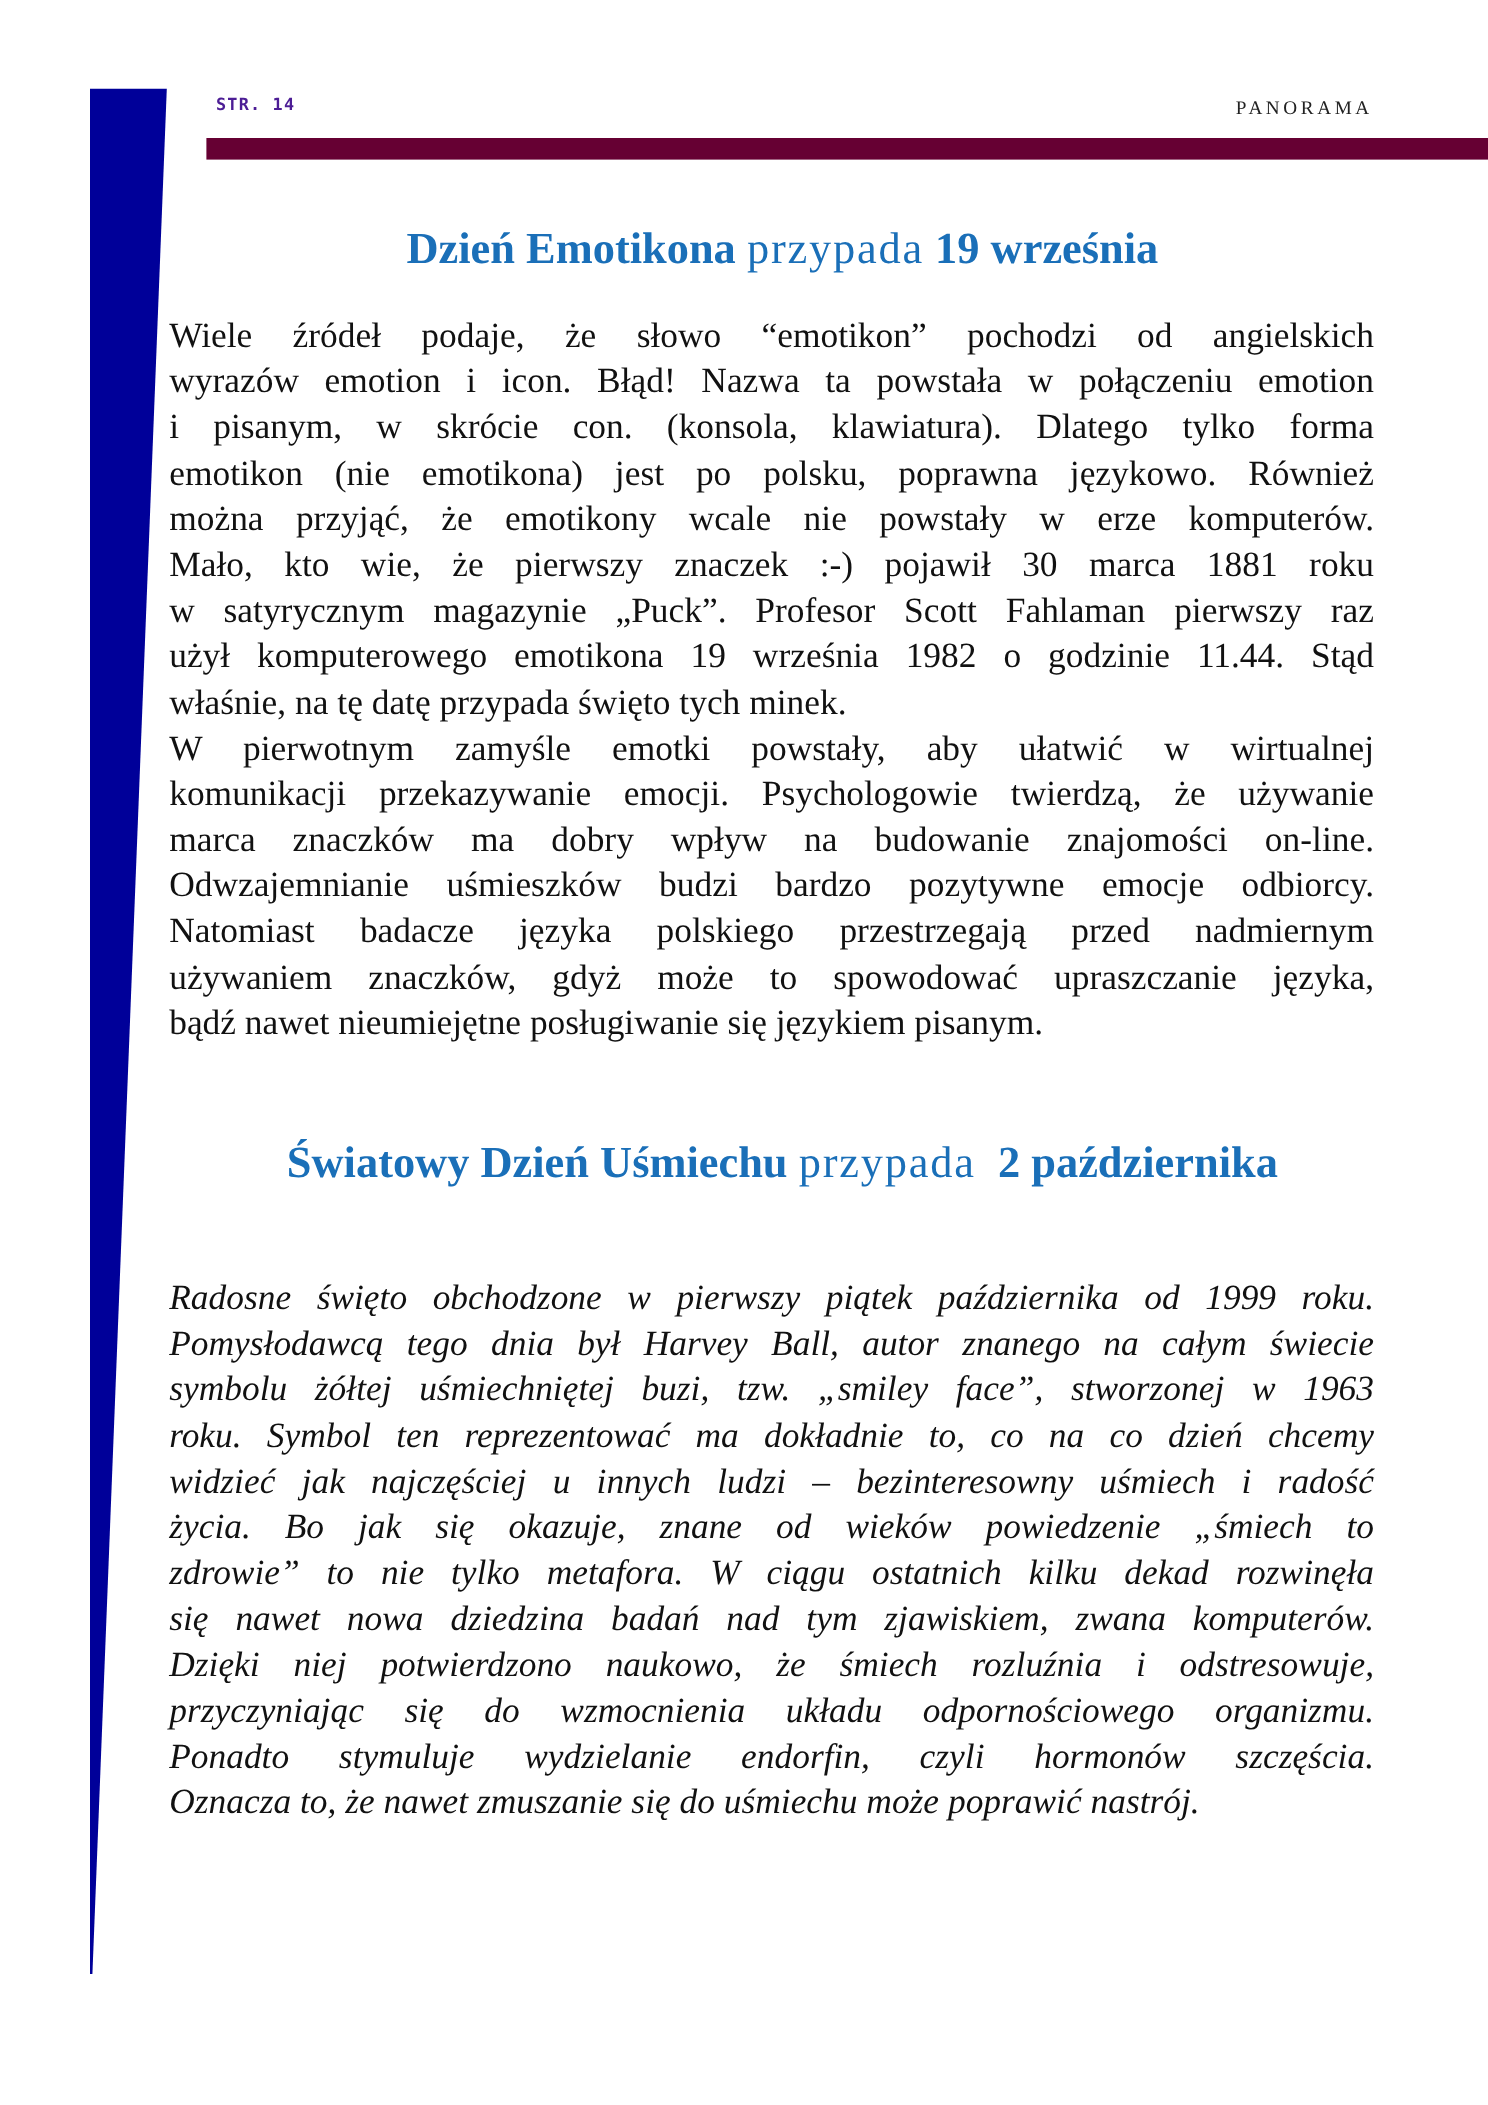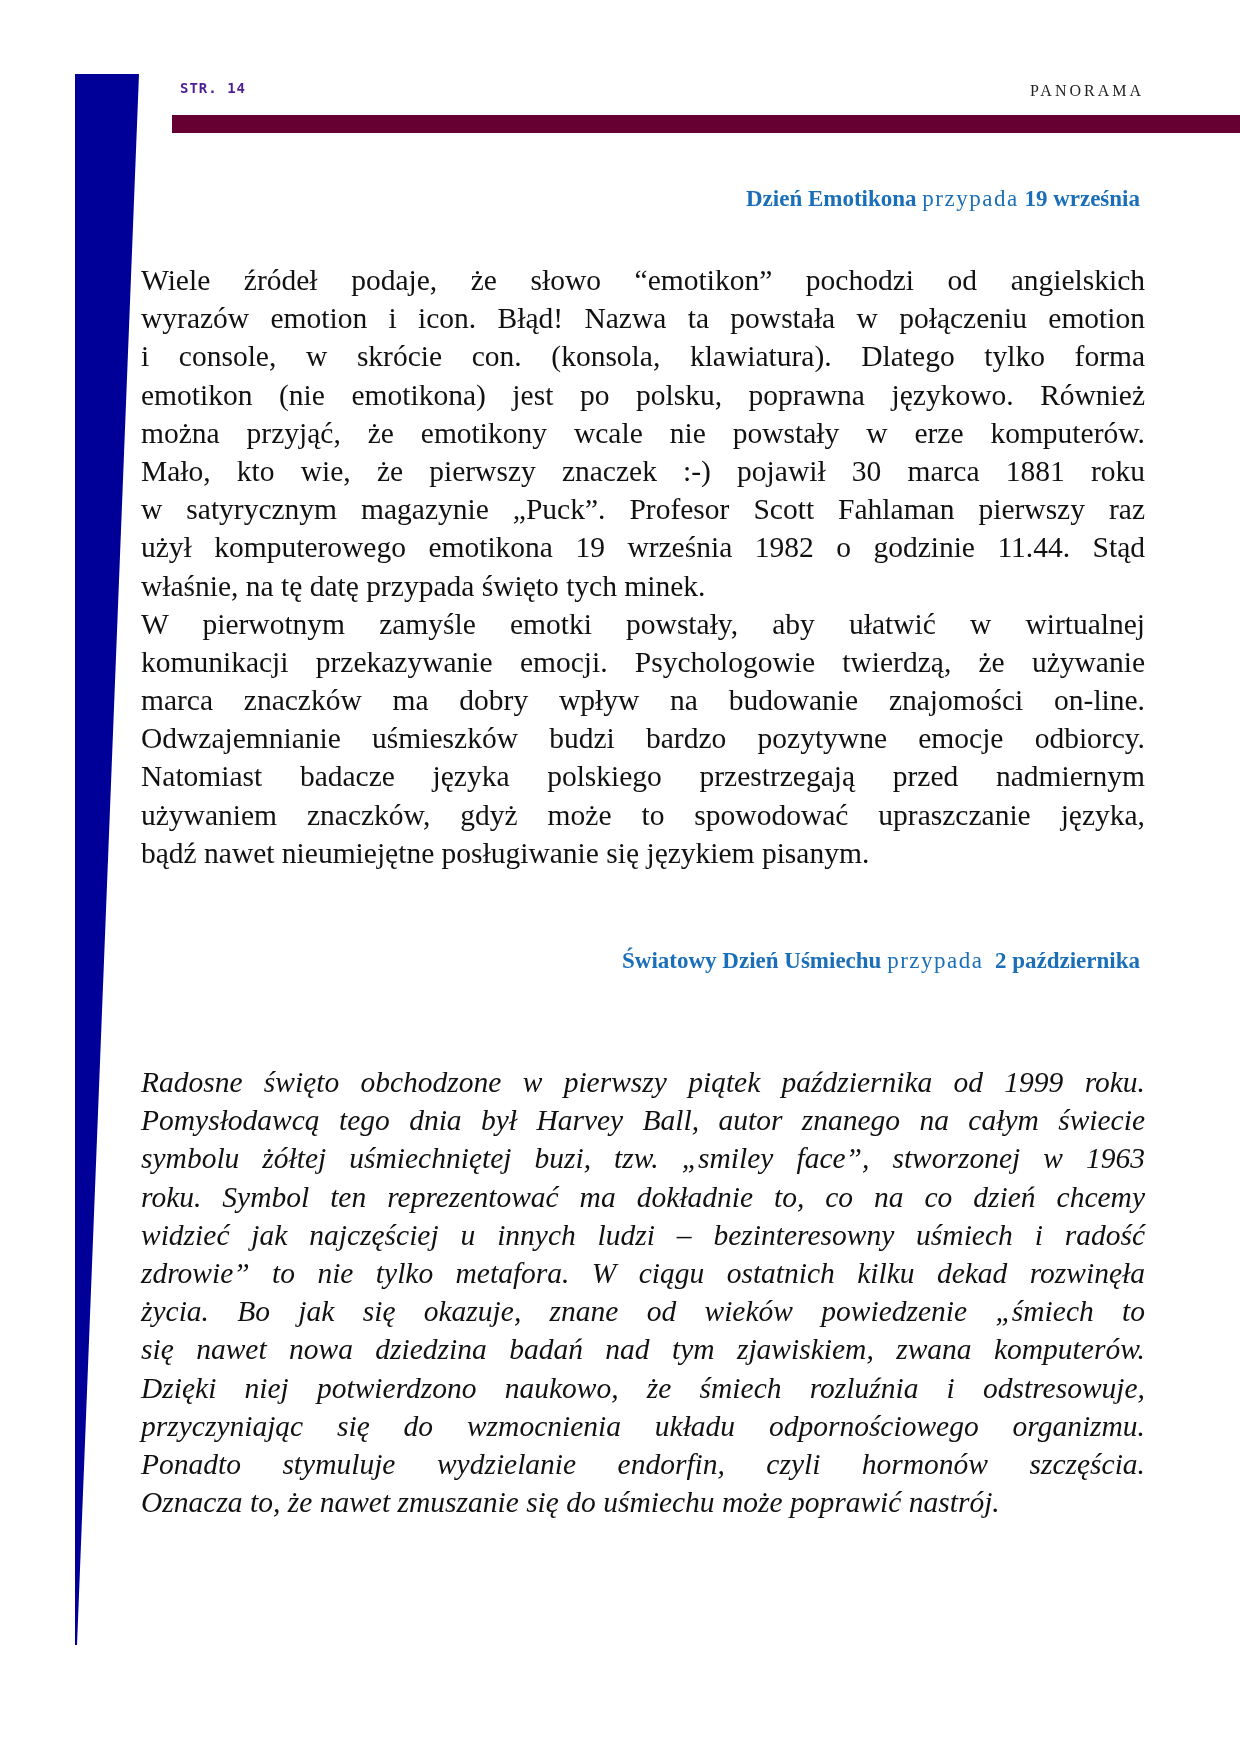--- a/index.html
+++ b/index.html
@@ -45,25 +45,25 @@
     .header-rule {
       position: absolute;
       left: 172px;
       top: 115px;
       width: 1068px;
       height: 18px;
       background: #660033;
     }
     .section-heading {
       position: absolute;
-      left: 140px;
+      left: 152px;
       width: 1000px;
-      text-align: right;
+      text-align: center;
       font-family: "Liberation Serif", serif;
-      font-size: 23px;
+      font-size: 37px;
       color: #1a6fb8;
       white-space: nowrap;
     }
     .section-heading .b { font-weight: bold; }
     .section-heading .n { font-weight: normal; letter-spacing: 1.5px; }
     .heading-1 { top: 186px; }
     .heading-2 { top: 948px; }
 
     .body-text {
       position: absolute;
@@ -100,21 +100,21 @@
 
 <h2 class="section-heading heading-1" style="margin:0;">
   <span class="b">Dzień Emotikona</span>
   <span class="n">przypada</span>
   <span class="b">19 września</span>
 </h2>
 
 <div class="body-text body-1">
   <span class="line">Wiele źródeł podaje, że słowo “emotikon” pochodzi od angielskich</span>
   <span class="line">wyrazów emotion i icon. Błąd! Nazwa ta powstała w połączeniu emotion</span>
-  <span class="line">i console, w skrócie con. (konsola, klawiatura). Dlatego tylko forma</span>
+  <span class="line">i pisanym, w skrócie con. (konsola, klawiatura). Dlatego tylko forma</span>
   <span class="line">emotikon (nie emotikona) jest po polsku, poprawna językowo. Również</span>
   <span class="line">można przyjąć, że emotikony wcale nie powstały w erze komputerów.</span>
   <span class="line">Mało, kto wie, że pierwszy znaczek :-) pojawił 30 marca 1881 roku</span>
   <span class="line">w satyrycznym magazynie „Puck”. Profesor Scott Fahlaman pierwszy raz</span>
   <span class="line">użył komputerowego emotikona 19 września 1982 o godzinie 11.44. Stąd</span>
   <span class="line last">właśnie, na tę datę przypada święto tych minek.</span>
   <span class="line">W pierwotnym zamyśle emotki powstały, aby ułatwić w wirtualnej</span>
   <span class="line">komunikacji przekazywanie emocji. Psychologowie twierdzą, że używanie</span>
   <span class="line">marca znaczków ma dobry wpływ na budowanie znajomości on-line.</span>
   <span class="line">Odwzajemnianie uśmieszków budzi bardzo pozytywne emocje odbiorcy.</span>
@@ -128,20 +128,20 @@
   <span class="n">przypada</span>&nbsp;
   <span class="b">2 października</span>
 </h2>
 
 <div class="body-text body-2">
   <span class="line">Radosne święto obchodzone w pierwszy piątek października od 1999 roku.</span>
   <span class="line">Pomysłodawcą tego dnia był Harvey Ball, autor znanego na  całym świecie</span>
   <span class="line">symbolu żółtej uśmiechniętej buzi, tzw. „smiley face”, stworzonej w 1963</span>
   <span class="line">roku. Symbol ten reprezentować ma dokładnie to, co na co dzień chcemy</span>
   <span class="line">widzieć jak najczęściej u innych ludzi – bezinteresowny uśmiech i radość</span>
+  <span class="line">życia. Bo jak się okazuje, znane od wieków powiedzenie „śmiech to</span>
   <span class="line">zdrowie” to nie tylko metafora. W ciągu ostatnich kilku dekad rozwinęła</span>
-  <span class="line">życia. Bo jak się okazuje, znane od wieków powiedzenie „śmiech to</span>
   <span class="line">się nawet nowa dziedzina badań nad tym zjawiskiem, zwana komputerów.</span>
   <span class="line">Dzięki niej potwierdzono naukowo, że śmiech rozluźnia i odstresowuje,</span>
   <span class="line">przyczyniając się do wzmocnienia układu odpornościowego organizmu.</span>
   <span class="line">Ponadto stymuluje wydzielanie endorfin, czyli hormonów szczęścia.</span>
   <span class="line last">Oznacza to, że nawet zmuszanie się do uśmiechu może poprawić nastrój.</span>
 </div>
 
 </body></html>

